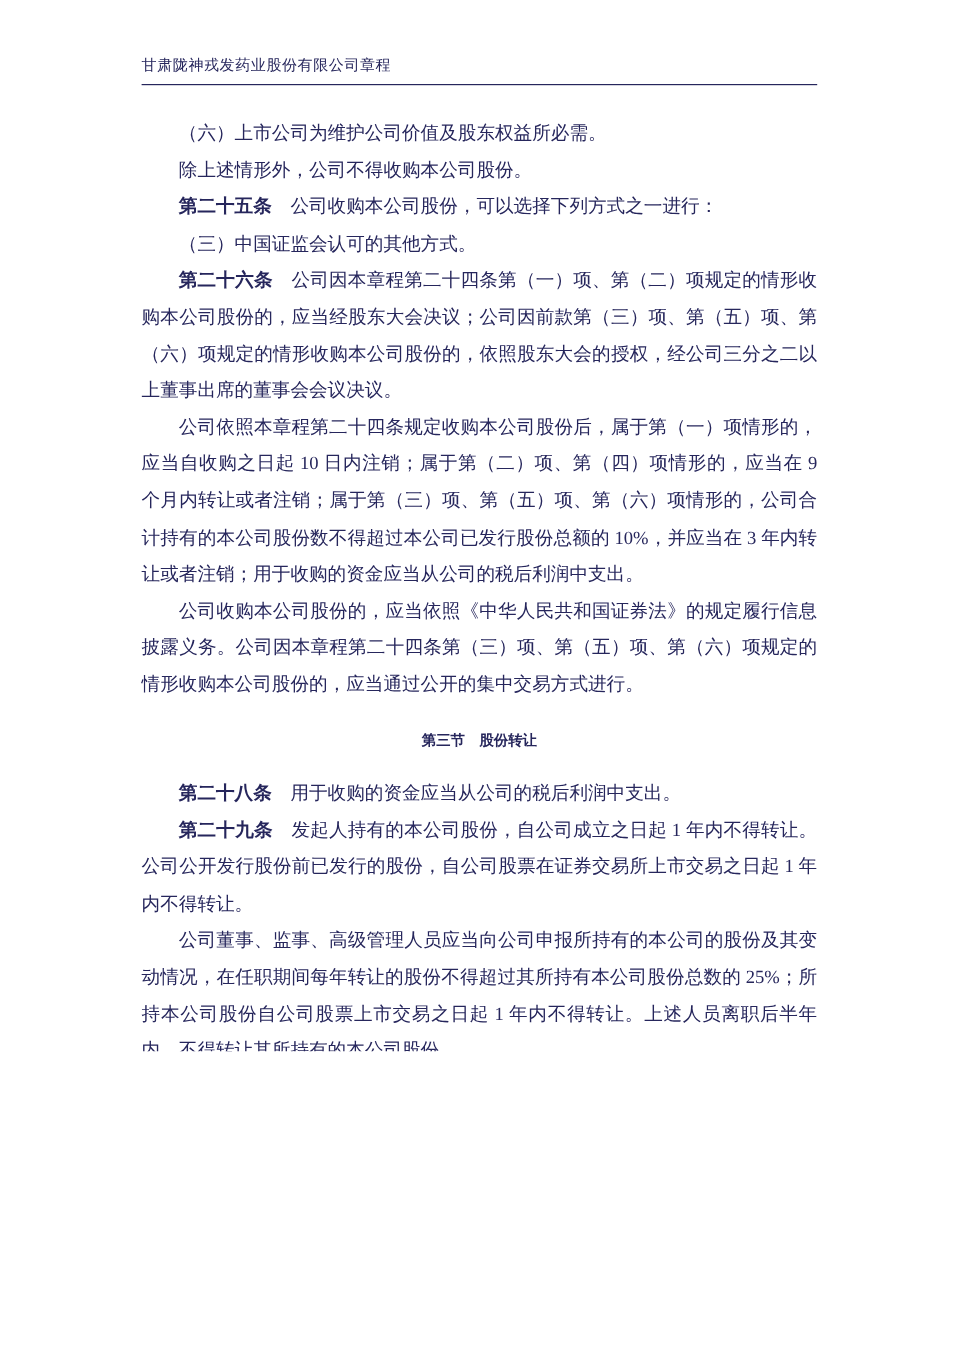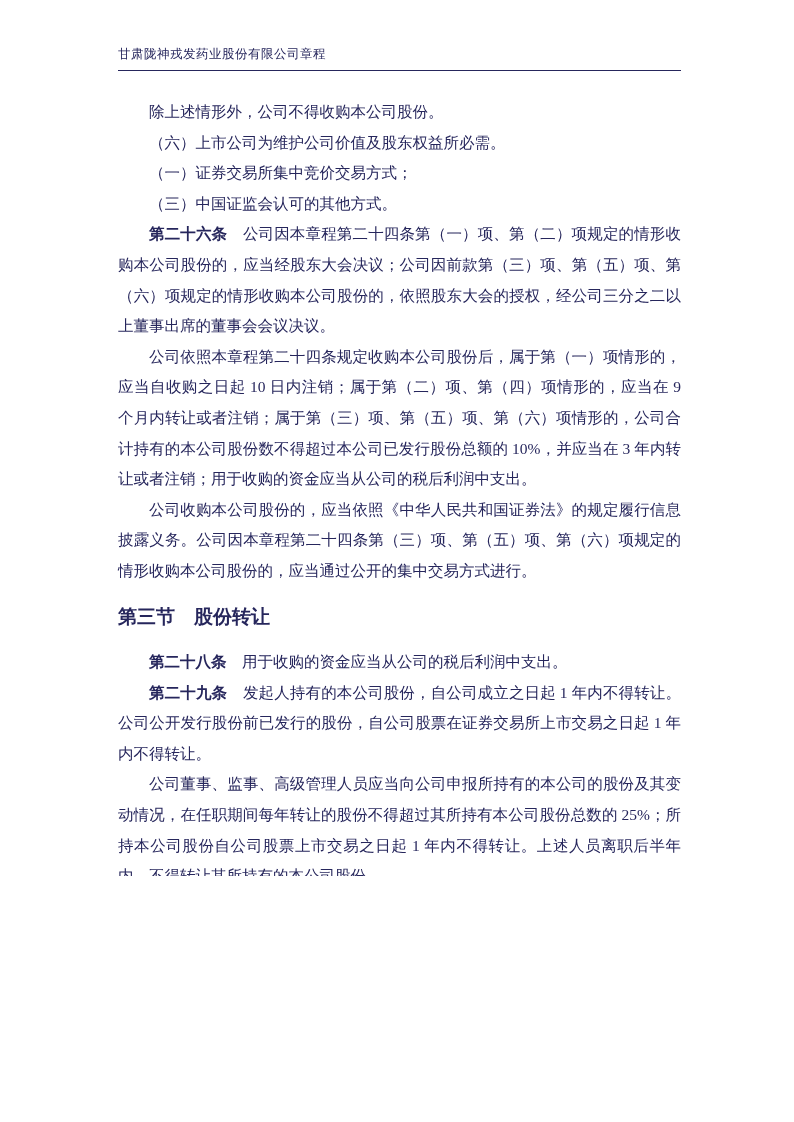--- a/index.html
+++ b/index.html
@@ -38,22 +38,23 @@
   }
   .para {
     font-size: 15.5px;
     line-height: 30.6px;
     text-align: justify;
     text-indent: 2em;
     color: #26265c;
   }
   .para b { font-weight: bold; }
   .section-heading {
-    font-size: 19px;
+    font-size: 12px;
     font-weight: bold;
+    text-align: center;
     text-indent: 0;
     line-height: 30.6px;
     margin: 15px 0;
     color: #26265c;
   }
   .page-footer {
     position: absolute;
     left: 0;
     right: 0;
     top: 1038px;
@@ -66,25 +67,25 @@
 <body>
 
 <div class="page">
 
   <header class="page-header">
     <div class="header-title">甘肃陇神戎发药业股份有限公司章程</div>
   </header>
 
   <main class="content">
 
+    <p class="para">（六）上市公司为维护公司价值及股东权益所必需。</p>
     <p class="para">除上述情形外，公司不得收购本公司股份。</p>
-    <p class="para">（六）上市公司为维护公司价值及股东权益所必需。</p>
 
+    <p class="para"><b>第二十五条</b><span>　公司收购本公司股份，可以选择下列方式之一进行：</span></p>
 
-    <p class="para">（一）证券交易所集中竞价交易方式；</p>
     <p class="para">（三）中国证监会认可的其他方式。</p>
 
     <p class="para"><b>第二十六条</b><span>　公司因本章程第二十四条第（一）项、第（二）项规定的情形收购本公司股份的，应当经股东大会决议；公司因前款第（三）项、第（五）项、第（六）项规定的情形收购本公司股份的，依照股东大会的授权，经公司三分之二以上董事出席的董事会会议决议。</span></p>
 
     <p class="para">公司依照本章程第二十四条规定收购本公司股份后，属于第（一）项情形的，应当自收购之日起 10 日内注销；属于第（二）项、第（四）项情形的，应当在 9 个月内转让或者注销；属于第（三）项、第（五）项、第（六）项情形的，公司合计持有的本公司股份数不得超过本公司已发行股份总额的 10%，并应当在 3 年内转让或者注销；用于收购的资金应当从公司的税后利润中支出。</p>
     <p class="para">公司收购本公司股份的，应当依照《中华人民共和国证券法》的规定履行信息披露义务。公司因本章程第二十四条第（三）项、第（五）项、第（六）项规定的情形收购本公司股份的，应当通过公开的集中交易方式进行。</p>
 
     <h2 class="section-heading">第三节　股份转让</h2>
 
 

